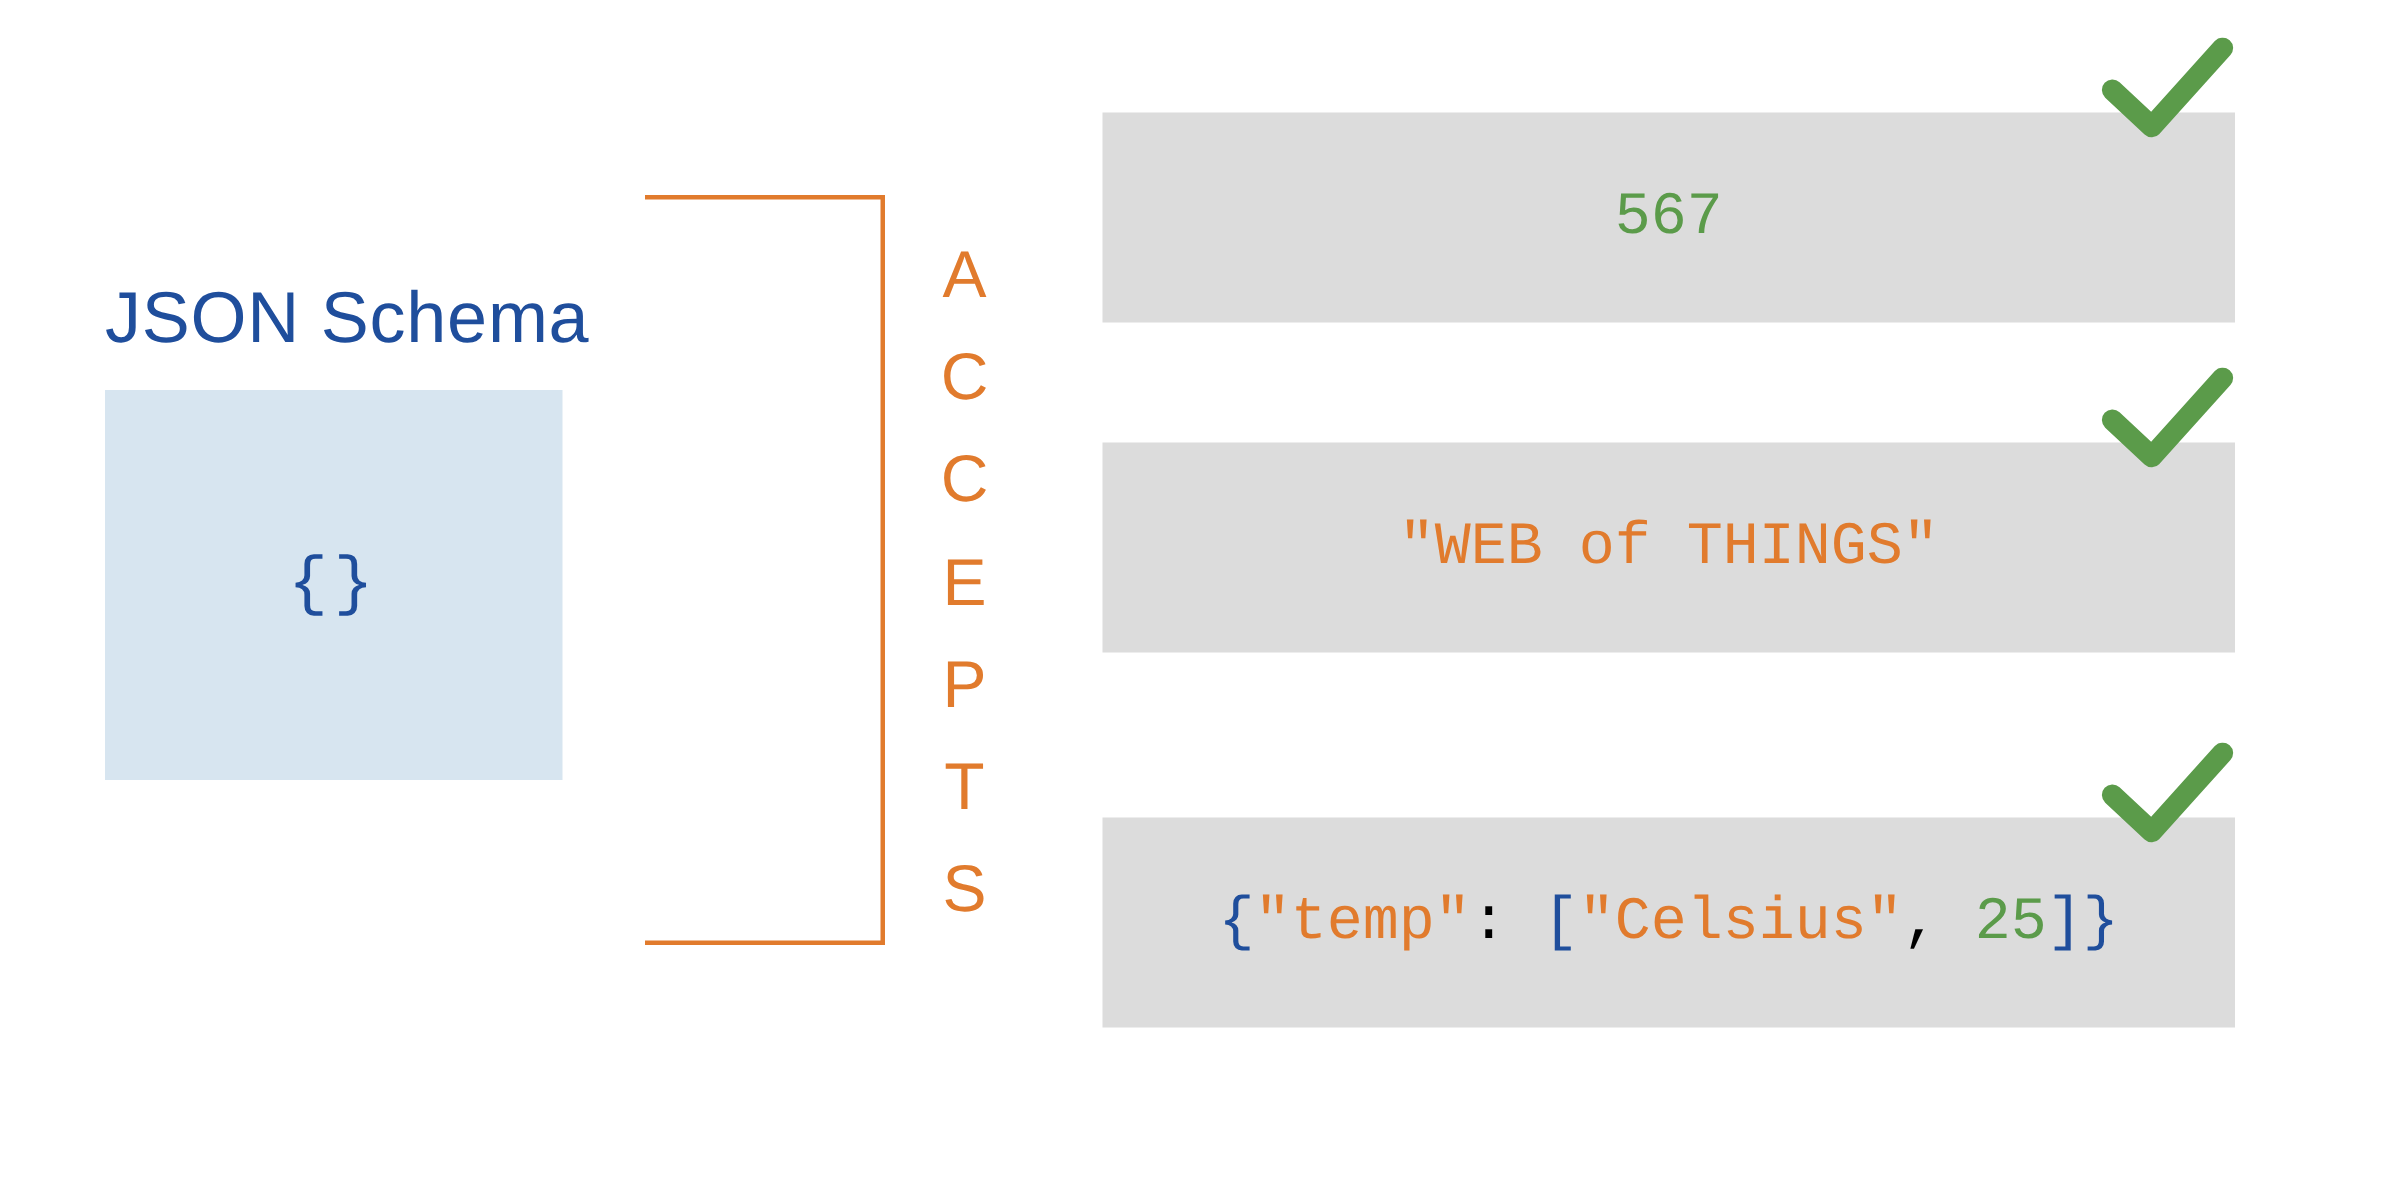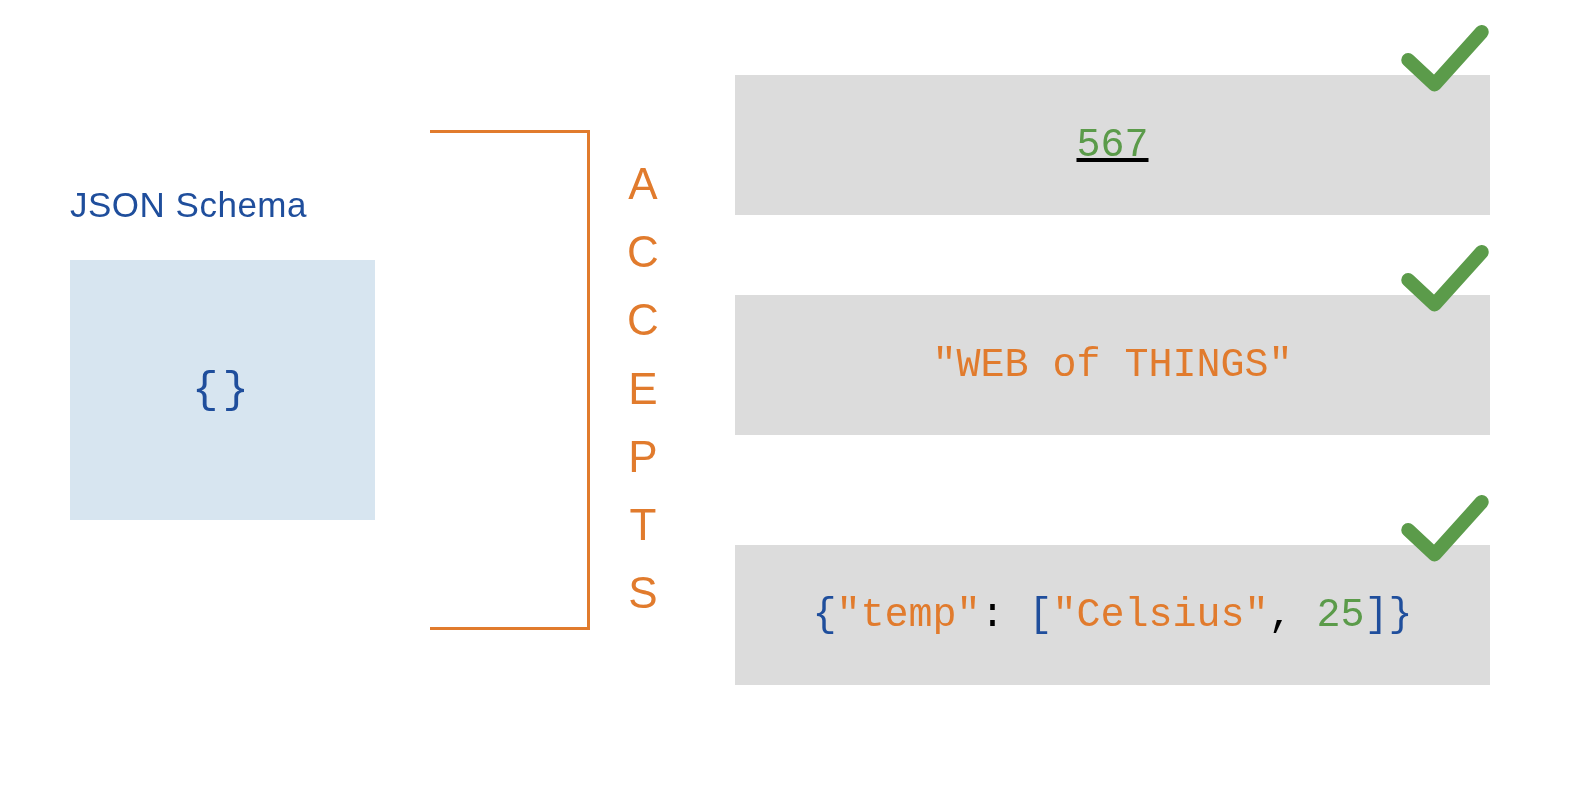--- a/index.html
+++ b/index.html
@@ -11,21 +11,21 @@
     font-family: "Segoe UI", "Helvetica Neue", Arial, sans-serif;
     position: relative;
     overflow: hidden;
   }
 
   
   .schema-title {
     position: absolute;
     left: 70px;
     top: 185px;
-    font-size: 35px;
+    font-size: 48px;
     color: #1f4e9c;
     letter-spacing: 0.5px;
   }
   .schema-box {
     position: absolute;
     left: 70px;
     top: 260px;
     width: 305px;
     height: 260px;
     background: #d7e5f0;
@@ -69,21 +69,21 @@
     left: 735px;
     width: 755px;
     height: 140px;
     background: #dcdcdc;
     display: flex;
     align-items: center;
     justify-content: center;
     font-family: Consolas, "Courier New", monospace;
     font-size: 40px;
   }
-  .ex1 { top: 75px; text-decoration: underline; }
+  .ex1 { top: 75px; }
   .ex2 { top: 295px; }
   .ex3 { top: 545px; }
 
   .check {
     position: absolute;
     width: 90px;
     height: 70px;
   }
   .c1 { left: 1400px; top: 25px; }
   .c2 { left: 1400px; top: 245px; }

